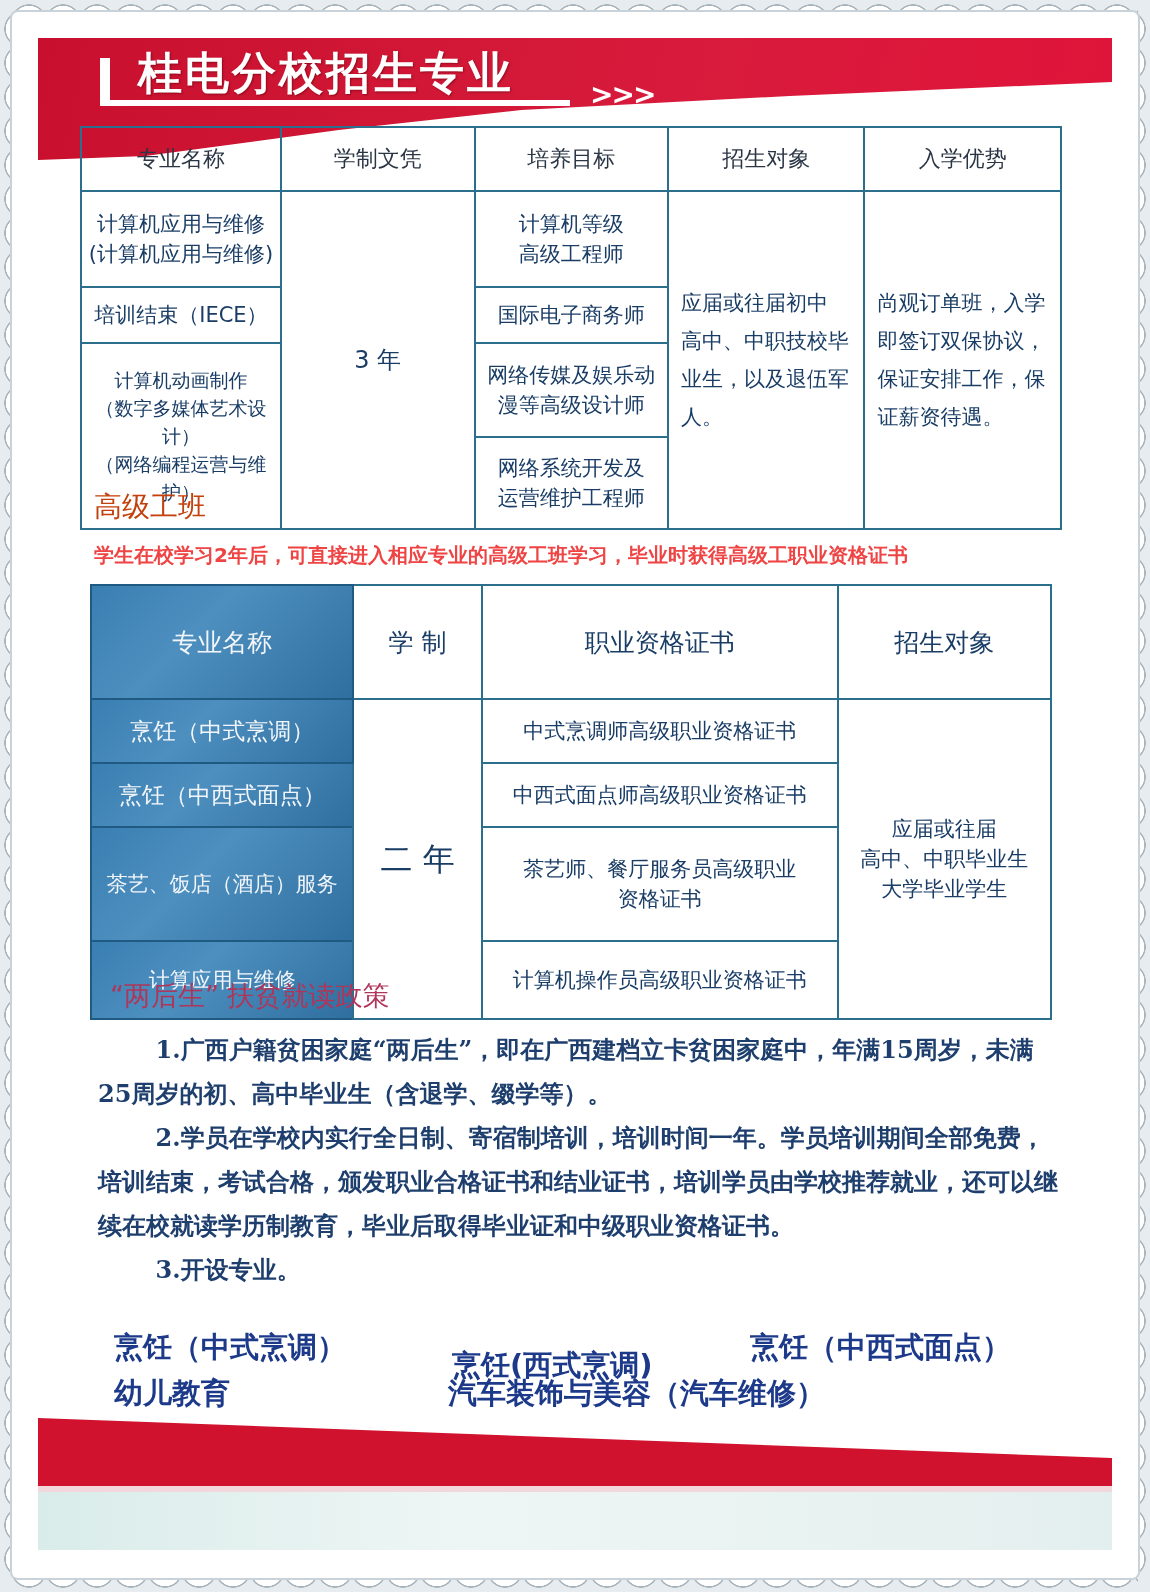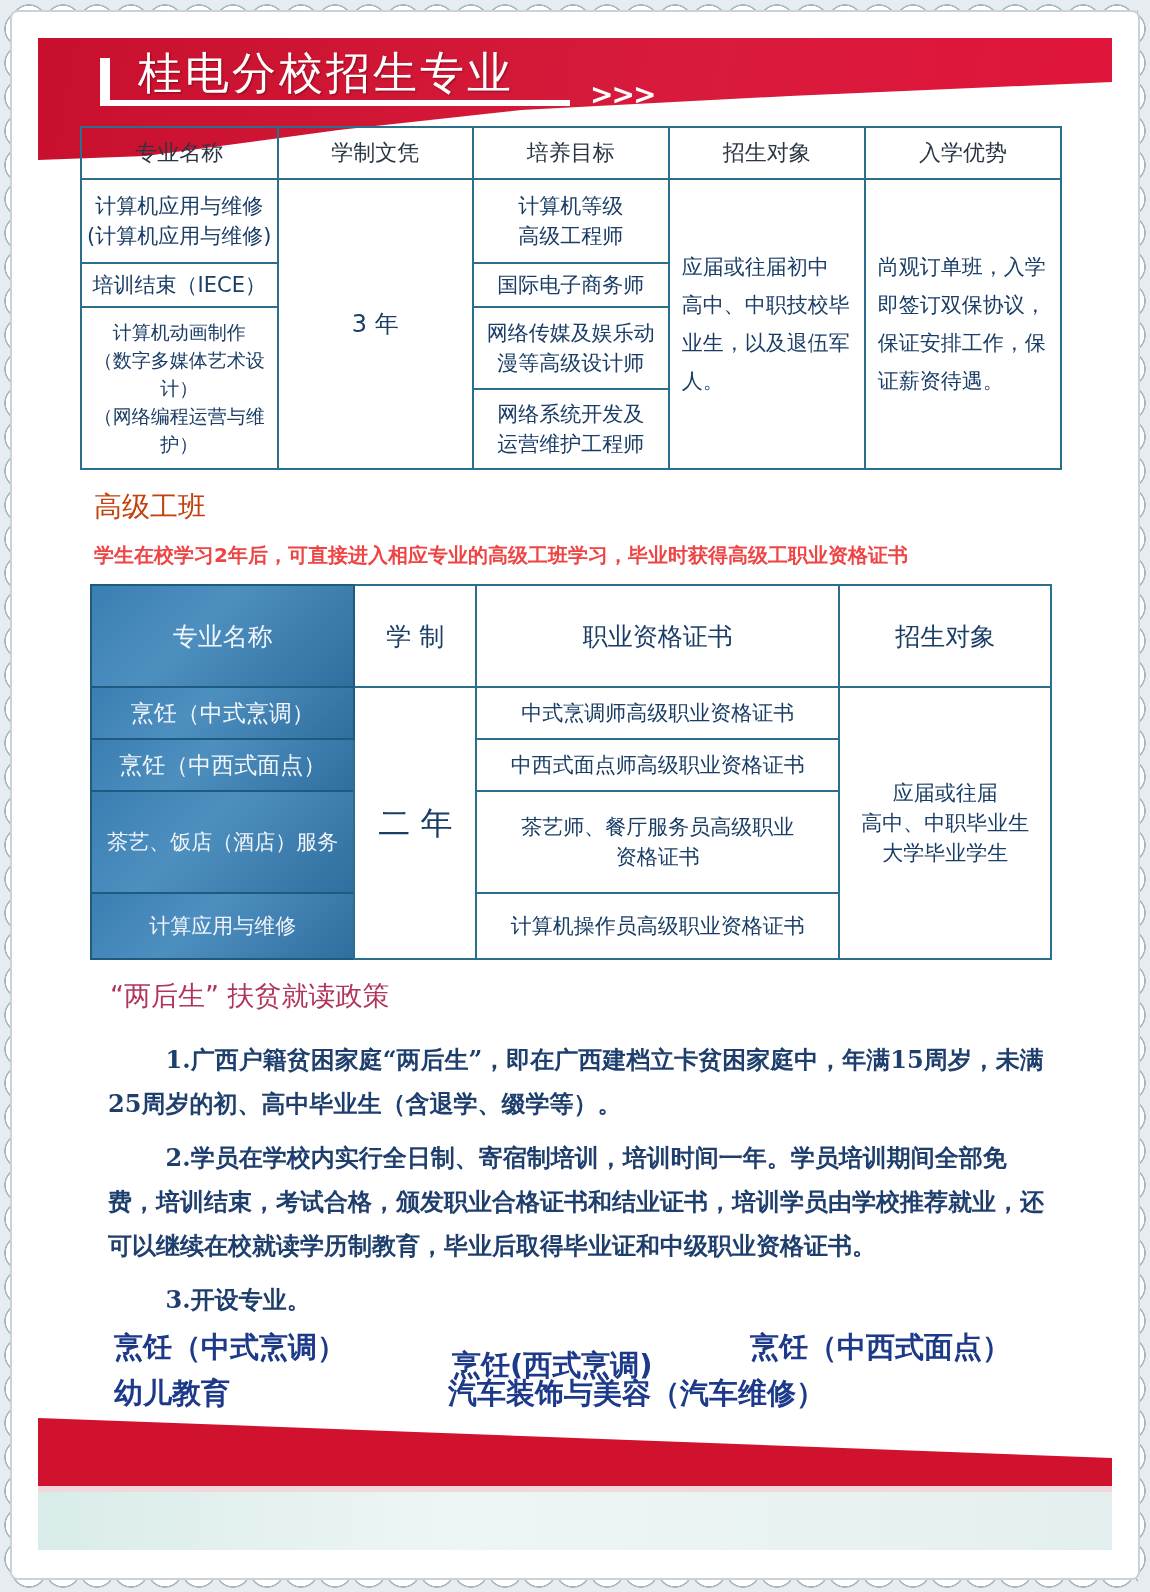--- a/index.html
+++ b/index.html
@@ -40,48 +40,48 @@
   }
   .title-wrap { position:absolute; left:62px; top:6px; }
   .title-bar {
     position:absolute; left:0; top:14px; width:10px; height:44px; background:#fff;
   }
   .title-underline {
     position:absolute; left:0; top:56px; width:470px; height:6px; background:#fff;
   }
   .title-text {
     position:absolute; left:38px; top:0; white-space:nowrap;
-    font-size:44px; font-weight:normal; color:#ffffff; letter-spacing:3px;
+    font-size:44px; font-weight:bold; color:#ffffff; letter-spacing:3px;
     text-shadow:1px 1px 2px rgba(80,0,0,.5);
   }
   .chevrons {
     position:absolute; left:552px; top:40px; color:#fff; font-size:28px; font-weight:bold; letter-spacing:-2px;
   }
 
   table { border-collapse:collapse; position:absolute; }
-  td, th { border:2px solid #2c6f8c; text-align:center; vertical-align:middle; color:#1a3d66; padding:0; }
+  td, th { border:2px solid #2c6f8c; text-align:center; vertical-align:middle; color:#1a3d66; padding:6px; }
   .t1 { left:42px; top:88px; width:982px; }
   .t1 th { height:50px; font-size:22px; font-weight:normal; color:#2b3645; }
   .t1 td { font-size:21px; line-height:30px; }
   .t1 .left-text { text-align:left; padding:0 12px; line-height:38px; }
 
   .sec-title { position:absolute; font-size:28px; color:#c2410c; }
   .sec-desc { position:absolute; font-size:20px; font-weight:bold; color:#ef4444; white-space:nowrap; }
 
   .t2 { left:52px; top:546px; width:962px; }
   .t2 th { height:100px; font-size:25px; font-weight:normal; color:#1a3d66; }
   .t2 td { font-size:21px; line-height:30px; }
   .t2 .blue {
     background:linear-gradient(135deg,#3a7fb2,#4d8fbf 40%,#2f6f9f);
     color:#f2f6fa; border-color:#1f5a82;
   }
 
   .policy-title { position:absolute; left:72px; top:940px; font-size:27px; color:#b0355a; }
   .policy { position:absolute; left:60px; top:990px; width:960px; font-size:24px; font-weight:bold; color:#1e3f6d; line-height:44px; font-family:"DejaVu Serif","Liberation Serif",serif; }
-  .policy p { margin:10px; text-indent:2.4em; }
+  .policy p { margin:0; text-indent:2.4em; }
   .majors { position:absolute; left:76px; top:1290px; width:960px; font-size:29px; font-weight:bold; color:#1d3a8a; }
   .majors span { position:absolute; white-space:nowrap; }
 
   .red-bottom {
     position:absolute; left:0; top:1380px; width:1074px; height:72px;
     background:#d0122f;
     clip-path:polygon(0 0,100% 40px,100% 100%,0 100%);
   }
   .red-bottom-line { position:absolute; left:0; top:1448px; width:1074px; height:6px; background:#f2d8dc; }
   .band-bottom { position:absolute; left:0; top:1454px; width:1074px; height:58px; background:linear-gradient(90deg,#d9ece9,#eef6f5 40%,#e3efee); }

